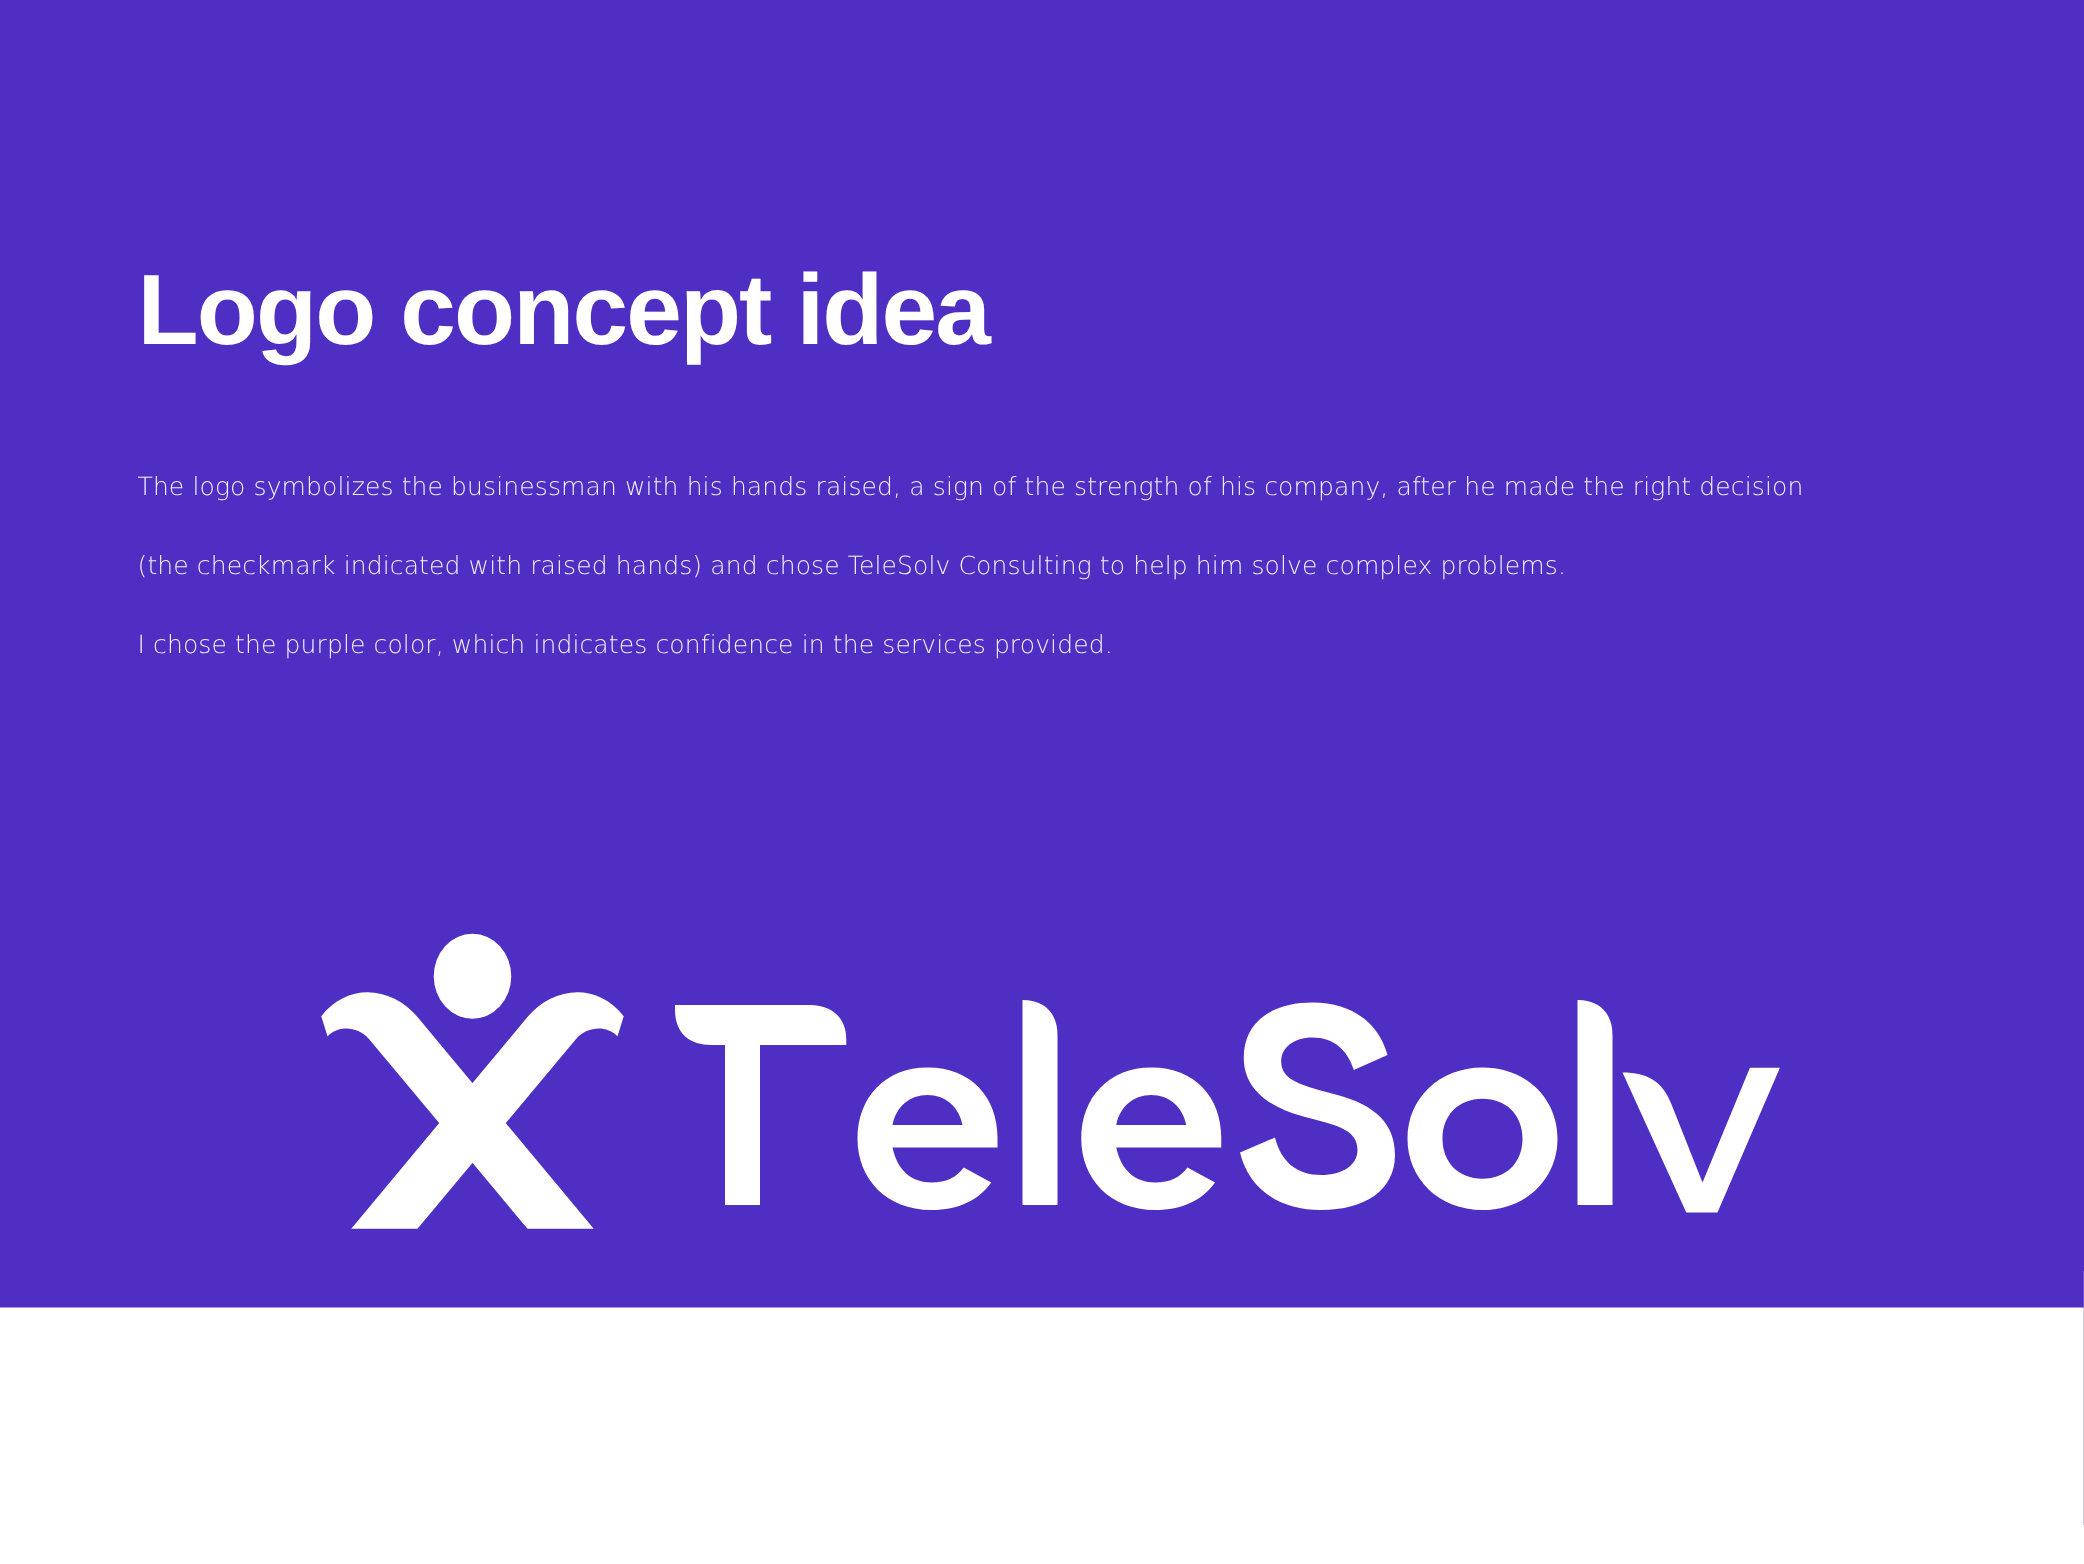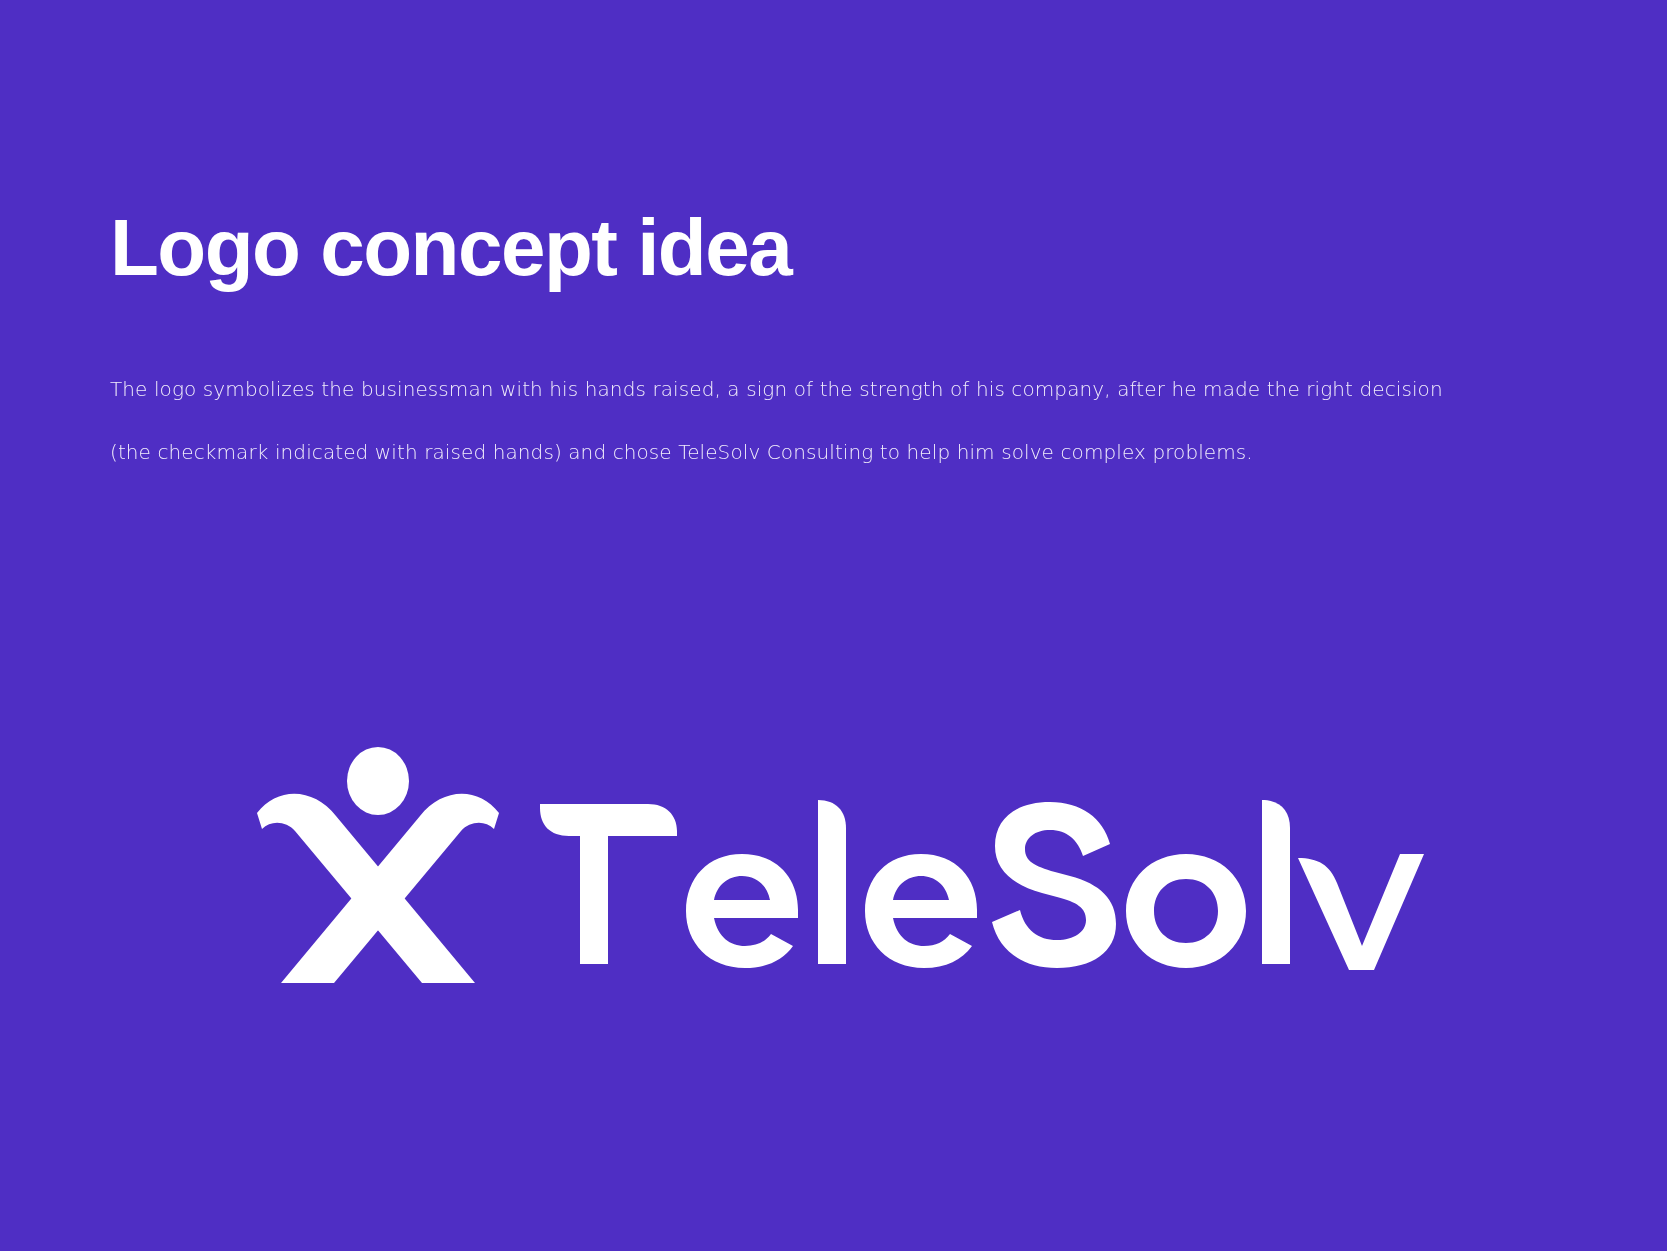--- a/index.html
+++ b/index.html
@@ -11,21 +11,21 @@
     width: 1667px;
     height: 1251px;
     overflow: hidden;
     font-family: "Liberation Sans", sans-serif;
     -webkit-font-smoothing: antialiased;
   }
 
   .slide {
     position: relative;
     width: 1667px;
-    height: 1251px;
+    height: 1046px;
     background: #4F2EC4;
     box-sizing: border-box;
     overflow: hidden;
   }
 
   
   .heading {
     position: absolute;
     left: 110px;
     top: 208px;
@@ -80,20 +80,21 @@
 </style>
 </head>
 <body>
 
 <div class="slide">
 
   <h1 class="heading">Logo concept idea</h1>
 
   <div class="body-copy">
     <p class="para-1">The logo symbolizes the businessman with his hands raised, a sign of the strength of his company, after he made the right decision (the checkmark indicated with raised hands) and chose TeleSolv Consulting to help him solve complex problems.</p>
+    <p class="para-2">I chose the purple color, which indicates confidence in the services provided.</p>
   </div>
 
   <div class="logo-lockup">
 
     <svg class="logo-mark" width="260" height="250" viewBox="0 0 260 250" xmlns="http://www.w3.org/2000/svg" aria-hidden="true">
       <g fill="#FFFFFF">
 
         <ellipse cx="130" cy="43" rx="31" ry="34"></ellipse>
 
         <path d="M 9 75

